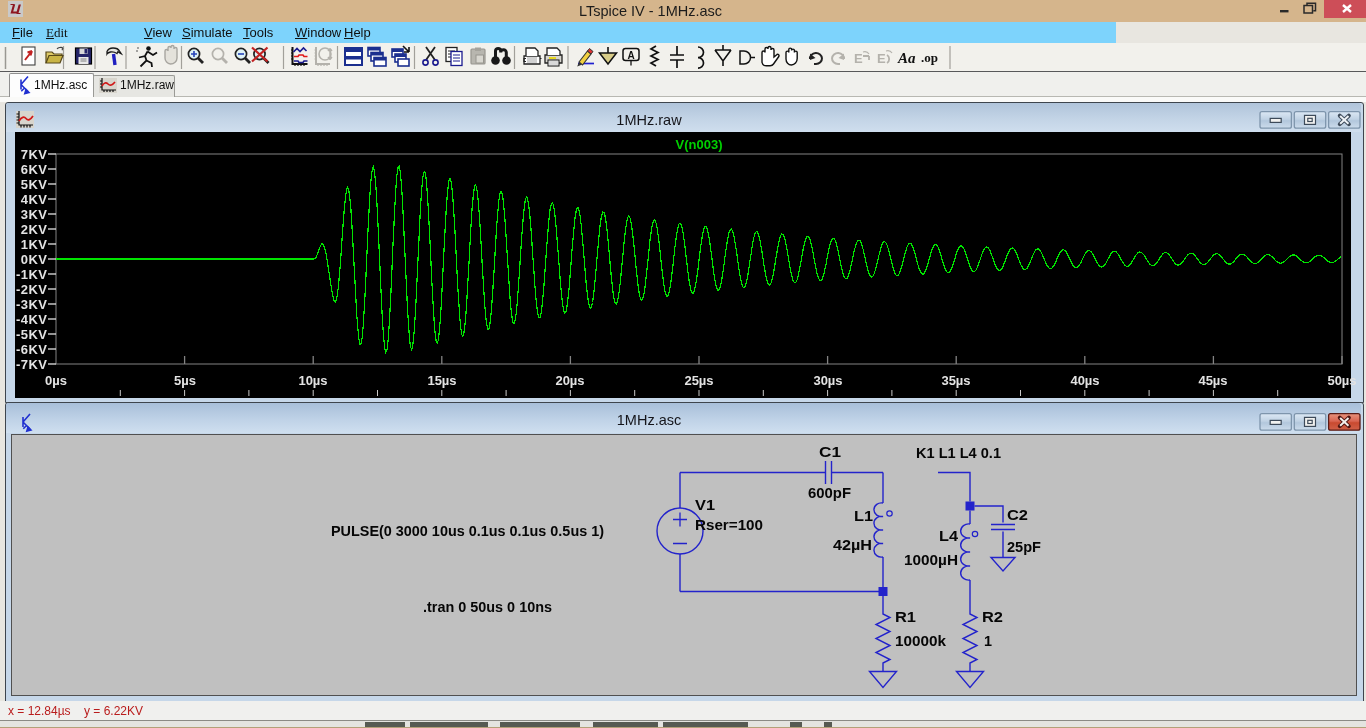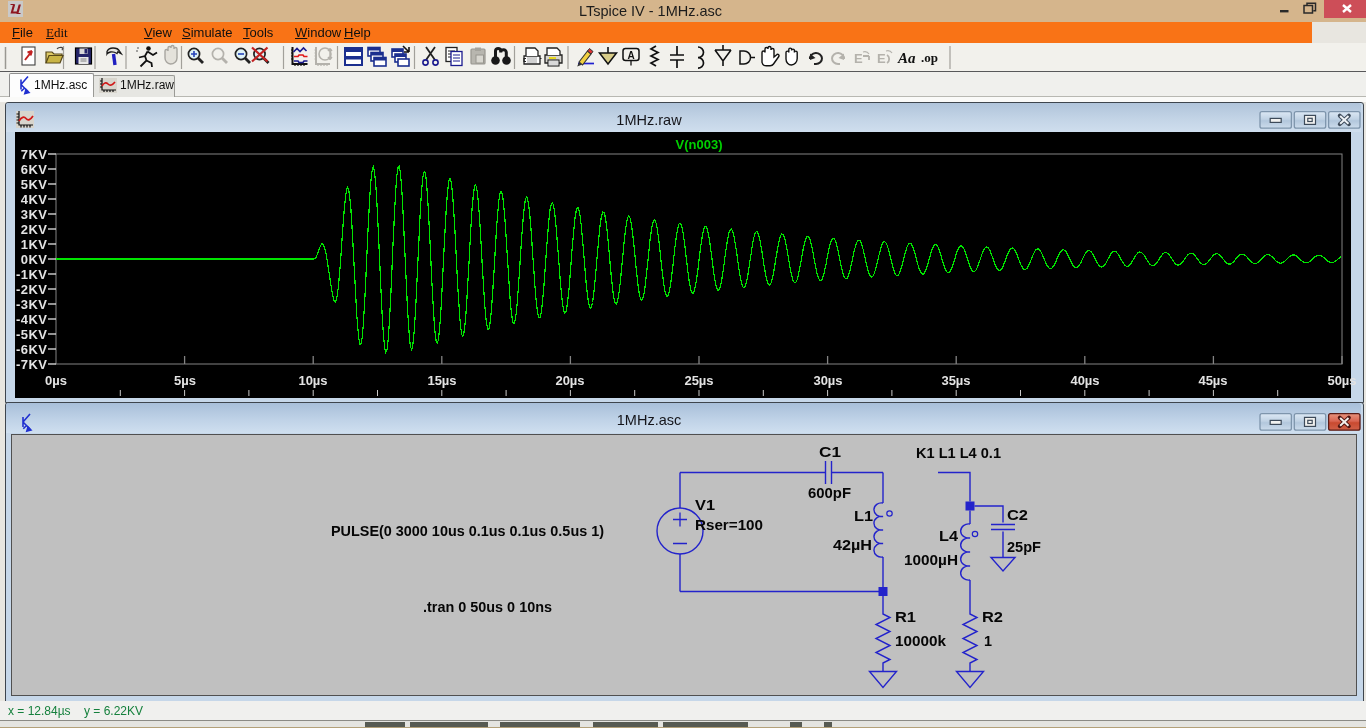--- a/index.html
+++ b/index.html
@@ -1,37 +1,37 @@
 <!DOCTYPE html>
 <html><head>
 <meta charset="utf-8">
 <style>
 html,body{margin:0;padding:0;width:1366px;height:728px;overflow:hidden;background:#e8e6e0;}
 body{font-family:"Liberation Sans",sans-serif;position:relative;}
 .abs{position:absolute;}
 #titlebar{left:0;top:0;width:1366px;height:22px;background:#d5b58c;}
 #apptitle{left:0;top:3px;width:1301px;text-align:center;font-size:14.5px;color:#1c1c1c;}
-#menubar{left:0;top:22px;width:1312px;height:21px;background:#f97316;font-size:13px;color:#101010;}
+#menubar{left:0;top:22px;width:1116px;height:21px;background:#7dd3fc;font-size:13px;color:#101010;}
 .mi{position:absolute;top:3px;}
 #toolbar{left:0;top:43px;width:1366px;height:28px;background:#f2f1ec;border-bottom:1px solid #58585a;}
 #tabbar{left:0;top:72px;width:1366px;height:24px;background:#f0f0ed;border-bottom:1px solid #b8b8b2;}
 #strip97{left:0;top:97px;width:1366px;height:5px;background:#fafaf8;}
 #tab1,#tab2{font-size:12px;color:#101010;}
 #tab1{left:9px;top:73px;height:23px;width:83px;background:#fdfdfd;border:1px solid #8f8f8f;border-bottom:none;border-radius:2px 2px 0 0;}
 #tab2{left:93px;top:75px;height:21px;width:80px;background:#e6e6e2;border:1px solid #9a9a96;border-bottom:none;border-radius:2px 2px 0 0;}
 .tabtxt{position:absolute;top:4px;}
 #rawwin{left:5px;top:102px;width:1357px;height:299px;background:#c6d7e9;border:1px solid #3e454d;border-radius:3px 3px 0 0;}
 #rawtitle{left:6px;top:103px;width:1355px;height:29px;background:linear-gradient(#b0c4da,#c3d4e6 55%,#cfdeee);border-radius:3px 3px 0 0;}
 #rawclient{left:15px;top:132px;width:1336px;height:266px;background:#000;}
 #ascwin{left:5px;top:402px;width:1357px;height:298px;background:#c6d7e9;border:1px solid #3e454d;border-radius:3px 3px 0 0;}
 #asctitle{left:6px;top:403px;width:1355px;height:30px;background:linear-gradient(#a8bfd9,#bfd2e7 55%,#cfdfef);border-radius:3px 3px 0 0;}
 #ascclient{left:11px;top:434px;width:1344px;height:260px;background:#c0c0c0;border:1px solid #505050;}
 .wtitle{position:absolute;left:0;width:1286px;text-align:center;font-size:14.5px;color:#15151a;top:9px;}
 #statusbar{left:0;top:701px;width:1366px;height:19px;background:#f0f0ee;}
-#statustxt{left:8px;top:704px;font-size:12px;color:#15803d;}
+#statustxt{left:8px;top:704px;font-size:12px;color:#b91c1c;}
 #taskbar{left:0;top:720px;width:1366px;height:8px;background:#e4e4e0;border-top:1px solid #8a8a85;}
 .tb{position:absolute;top:1px;height:6px;background:#565a52;}
 #tbline{left:0;top:727px;width:1366px;height:1px;background:#b3a078;}
 u{text-decoration:underline;}
 </style>
 </head>
 <body>
 <div class="abs" id="titlebar"></div>
 <div class="abs" id="apptitle">LTspice IV - 1MHz.asc</div>
 <div class="abs" id="menubar">

